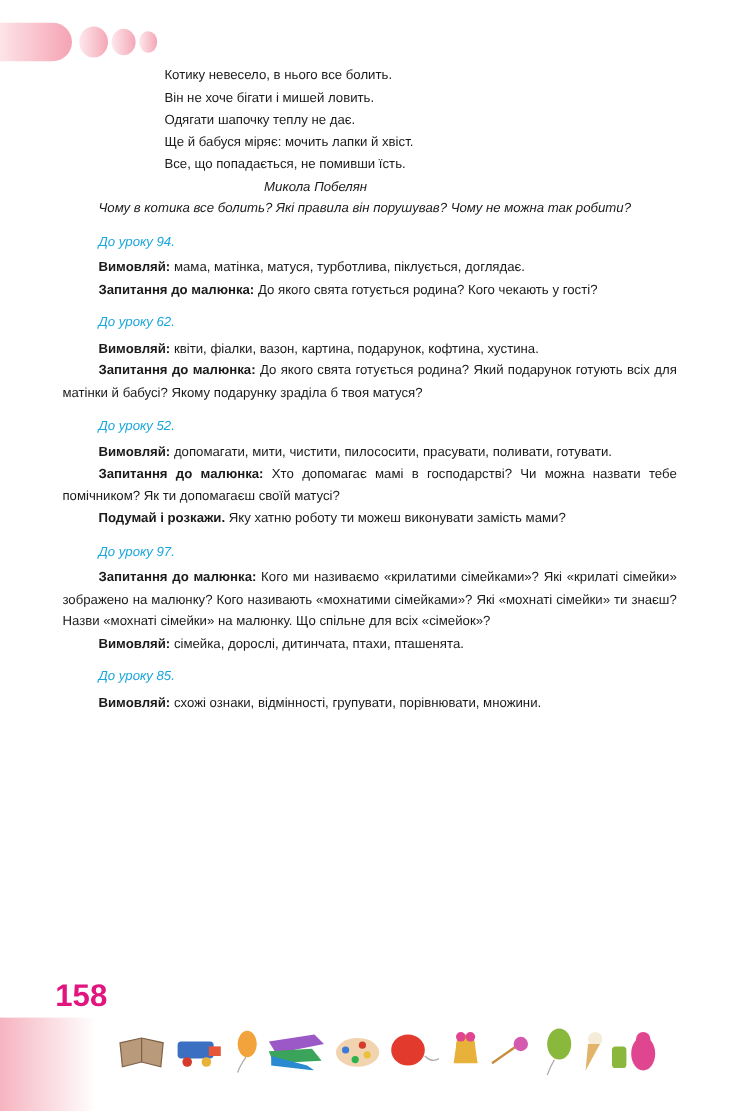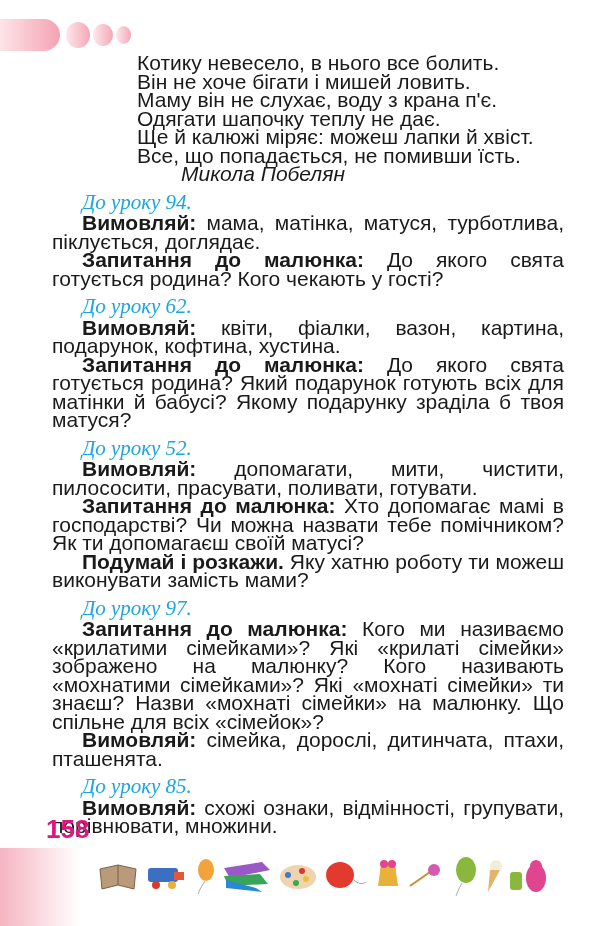--- a/index.html
+++ b/index.html
@@ -11,26 +11,26 @@
              background: linear-gradient(to right, #fde4e8, #f5a3b3); }
   .dot { position: absolute; border-radius: 50%; }
   .dot1 { left: 66px; top: 3px; width: 24px; height: 26px;
           background: linear-gradient(to right, #fde8ec, #f4a7b6); }
   .dot2 { left: 93px; top: 5px; width: 20px; height: 22px;
           background: linear-gradient(to right, #fde8ec, #f4a7b6); }
   .dot3 { left: 116px; top: 7px; width: 15px; height: 18px;
           background: linear-gradient(to right, #fde8ec, #f4a7b6); }
 
   .content { position: absolute; left: 52px; top: 54px; width: 512px;
-             font-size: 21px; line-height: 18.5px; }
+             font-size: 11px; line-height: 18.5px; }
   .poem { margin-left: 85px; }
   .poem .line { display: block; white-space: nowrap; }
   .author { display: block; text-align: center; font-style: italic; margin-right: 90px; }
   .question { font-style: italic; text-indent: 30px; text-align: justify; margin: 0; }
-  .lesson { color: #1aa6dc; font-style: italic; margin: 9px 0 3px 30px; display: block; font-family: Liberation Serif, serif; }
+  .lesson { color: #1aa6dc; font-style: italic; margin: 9px 0 3px 30px; display: block; }
   p.para { margin: 0; text-indent: 30px; text-align: justify; }
   b { font-weight: bold; }
 
   .footer-grad { position: absolute; left: 0; top: 848px; width: 80px; height: 78px;
                  background: linear-gradient(to right, #f6b4c0, #ffffff); }
   .page-number { position: absolute; left: 46px; top: 814px; font-size: 26px; font-weight: bold;
                  color: #e0157f; font-family: "Liberation Sans", sans-serif; }
   .strip { position: absolute; left: 98px; top: 858px; height: 40px; display: flex; gap: 6px; align-items: center; }
   .strip span { display: inline-block; }
 </style>
@@ -41,26 +41,26 @@
   <div class="top-bar"></div>
   <div class="dot dot1"></div>
   <div class="dot dot2"></div>
   <div class="dot dot3"></div>
 </div>
 
 <div class="content">
   <div class="poem">
     <span class="line">Котику невесело, в нього все болить.</span>
     <span class="line">Він не хоче бігати і мишей ловить.</span>
-    <span class="line">Маму він не слухає, воду з крана п'є.</span>
     <span class="line">Одягати шапочку теплу не дає.</span>
-    <span class="line">Ще й калюжі міряє: можеш лапки й хвіст.</span>
+    <span class="line">Ще й бабуся міряє: мочить лапки й хвіст.</span>
     <span class="line">Все, що попадається, не помивши їсть.</span>
   </div>
   <span class="author">Микола Побелян</span>
+  <p class="question">Чому в котика все болить? Які правила він порушував? Чому не можна так робити?</p>
 
   <span class="lesson">До уроку 94.</span>
   <p class="para"><b>Вимовляй:</b><span> мама, матінка, матуся, турботлива, піклується, доглядає.</span></p>
   <p class="para"><b>Запитання до малюнка:</b><span> До якого свята готується родина? Кого чекають у гості?</span></p>
 
   <span class="lesson">До уроку 62.</span>
   <p class="para"><b>Вимовляй:</b><span> квіти, фіалки, вазон, картина, подарунок, кофтина, хустина.</span></p>
   <p class="para"><b>Запитання до малюнка:</b><span> До якого свята готується родина? Який подарунок готують всіх для матінки й бабусі? Якому подарунку зраділа б твоя матуся?</span></p>
 
   <span class="lesson">До уроку 52.</span>

